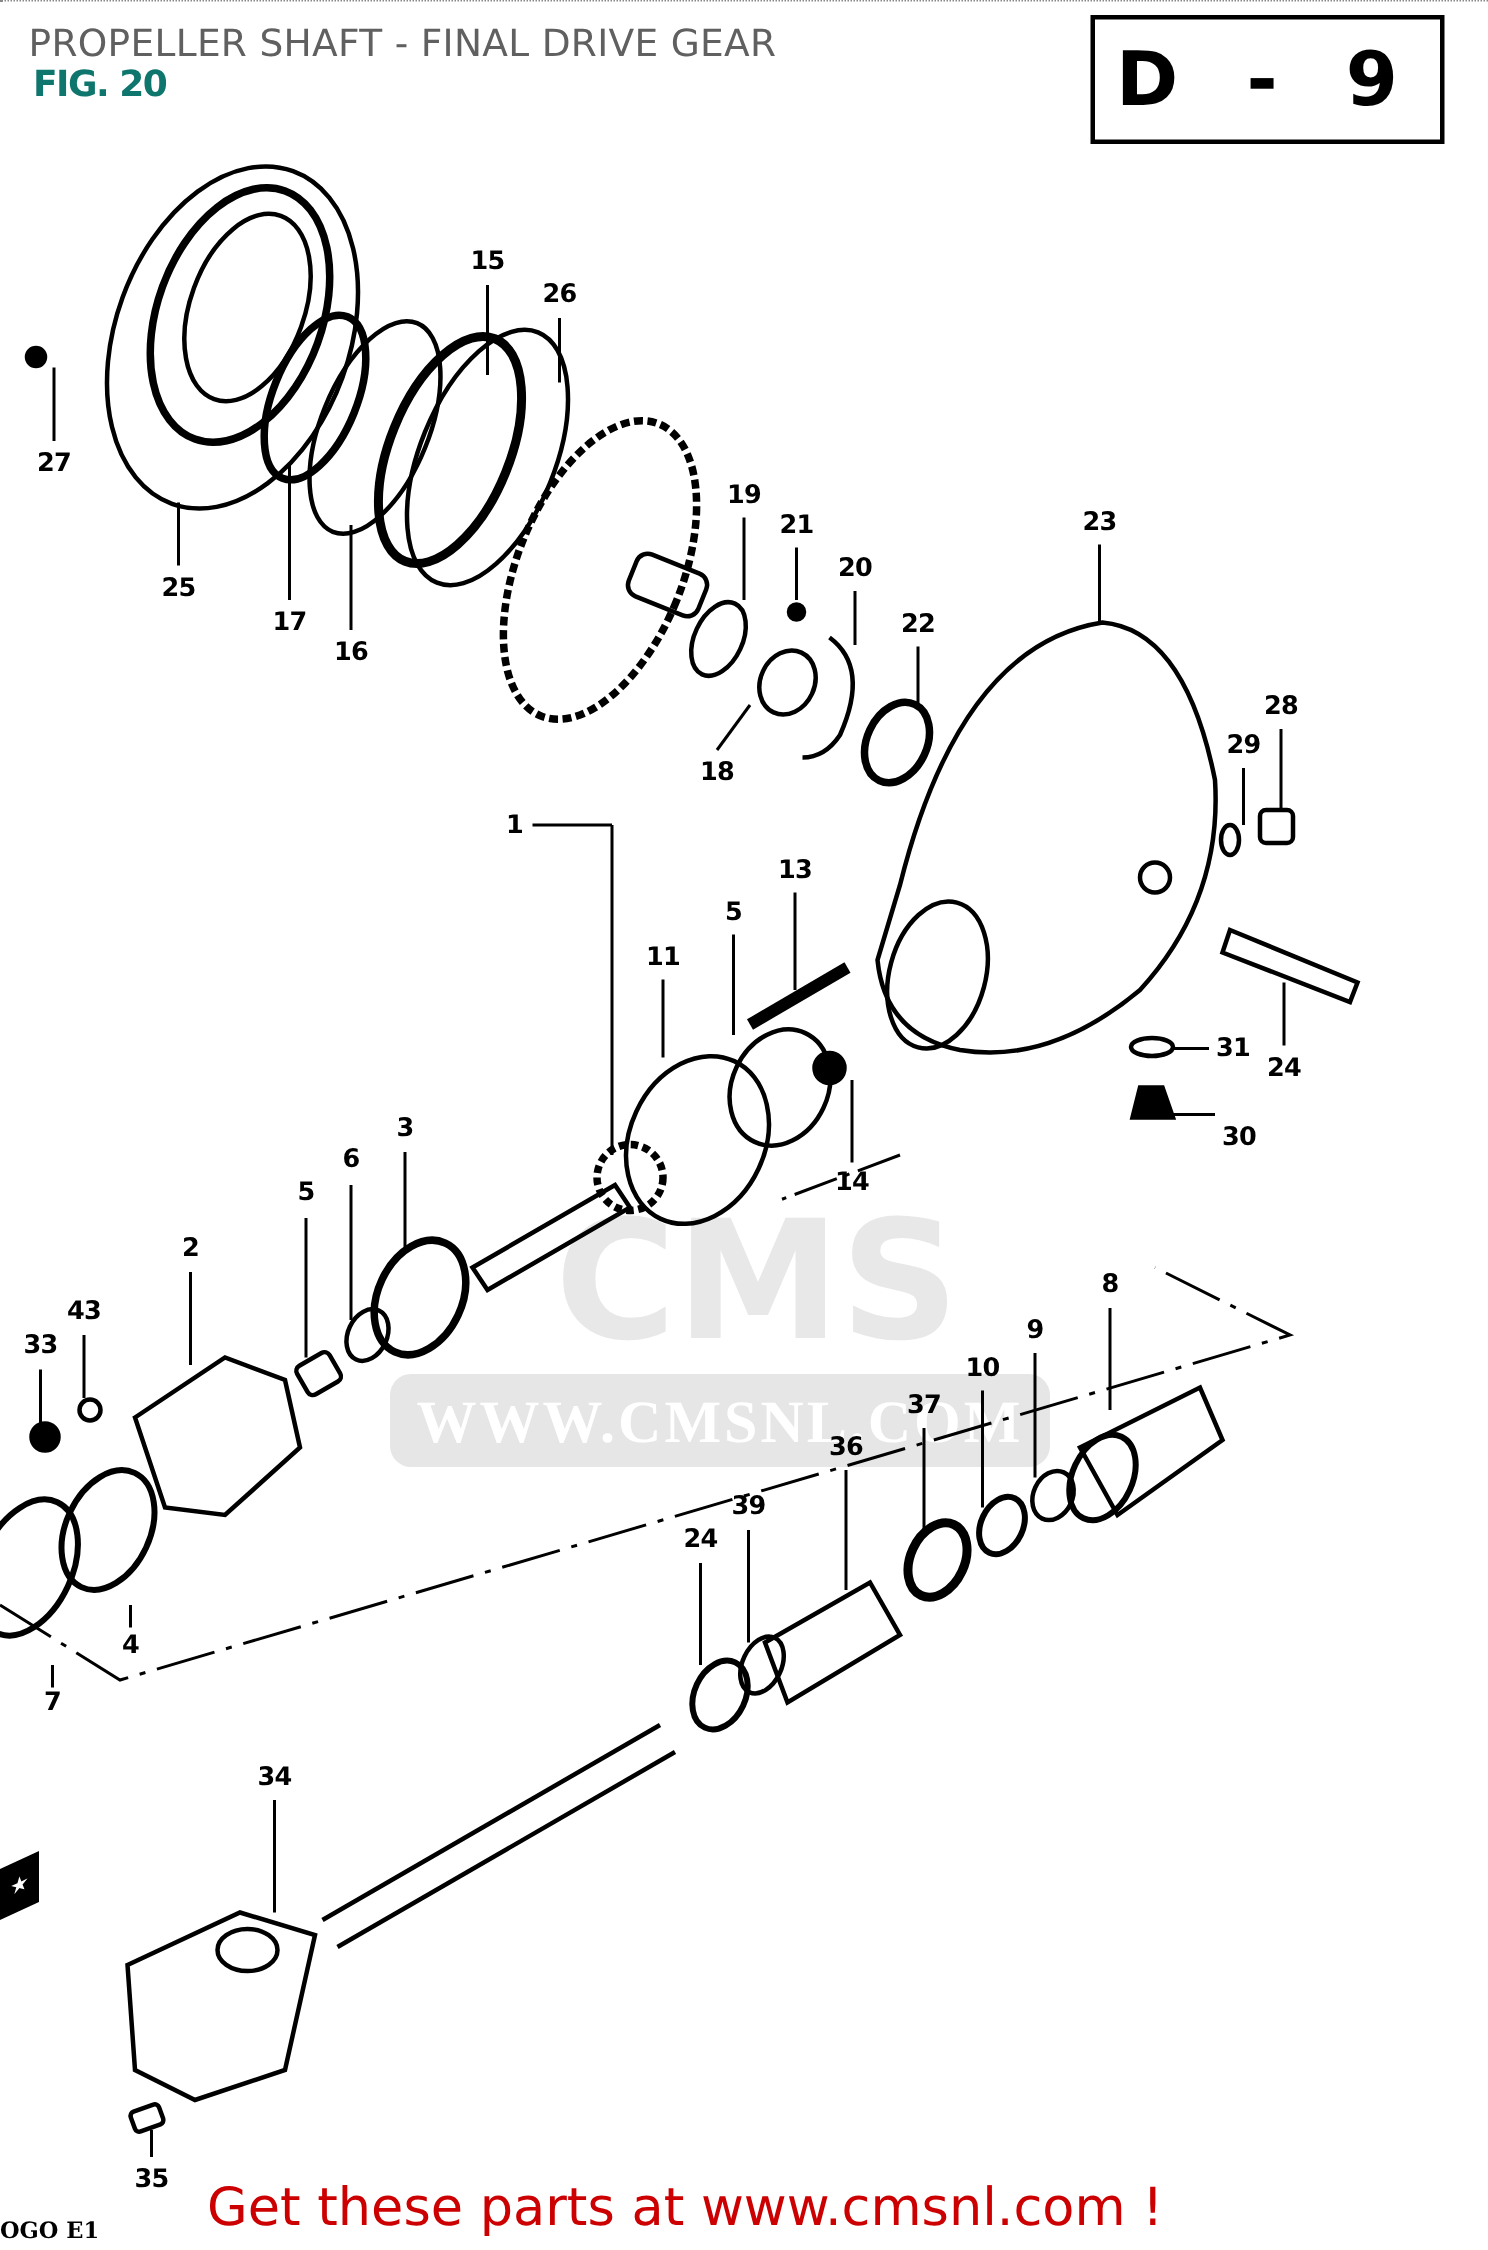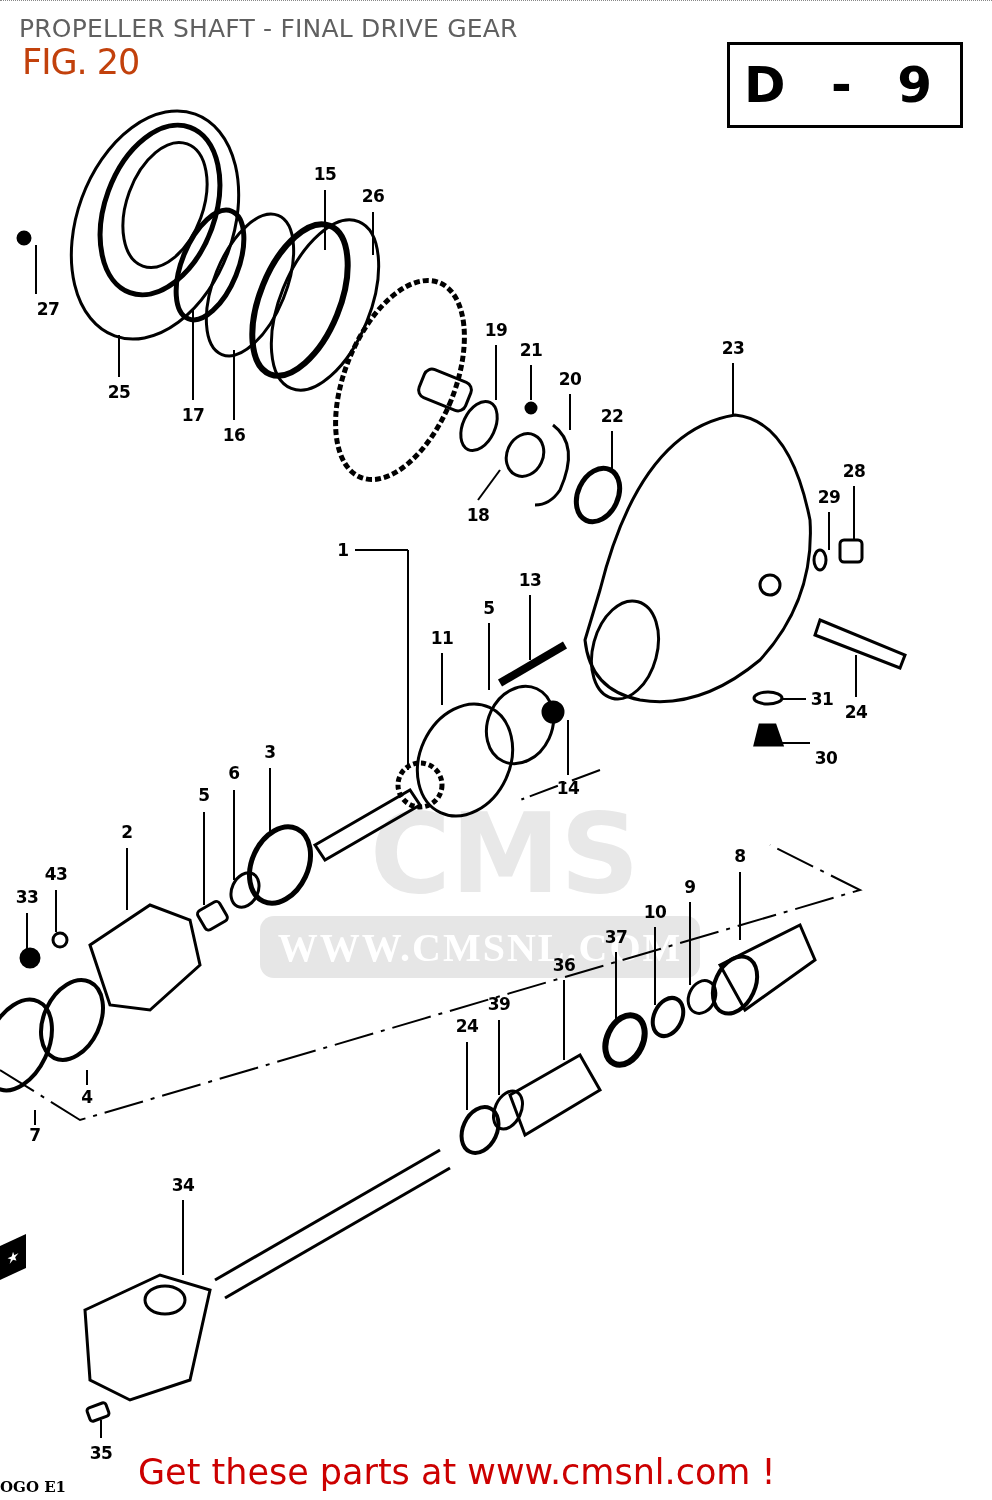--- a/index.html
+++ b/index.html
@@ -1,20 +1,20 @@
 <!DOCTYPE html>
 <html><head>
   <meta charset="utf-8">
   <style>
     html, body { margin: 0; padding: 0; background: #ffffff; }
     body { width: 992px; height: 1500px; position: relative; overflow: hidden; font-family: "DejaVu Sans", sans-serif; }
     .top-dots { position: absolute; left: 0; top: 0; width: 992px; height: 3px; border-top: 1px dotted #888; }
     .page-title { position: absolute; left: 19px; top: 14px; font-size: 25px; color: #606060; letter-spacing: 0.2px; white-space: nowrap; font-family: "DejaVu Sans", sans-serif; }
-    .fig-label { position: absolute; left: 22px; top: 42px; font-size: 35px; font-weight: normal; color: #c2410c; font-family: "DejaVu Sans", sans-serif; letter-spacing: -1px; }
-    .code-box { position: absolute; left: 727px; top: 10px; width: 236px; height: 86px; border: 3px solid #000; box-sizing: border-box; display: flex; align-items: center; justify-content: center; margin-top: 32px; }
+    .fig-label { position: absolute; left: 22px; top: 42px; font-size: 24px; font-weight: bold; color: #0f766e; font-family: "DejaVu Sans", sans-serif; letter-spacing: -1px; }
+    .code-box { position: absolute; left: 727px; top: 10px; width: 236px; height: 86px; border: 3px solid #000; box-sizing: border-box; display: flex; align-items: center; justify-content: center; }
     .code-box span { font-size: 50px; font-weight: bold; color: #000; font-family: "DejaVu Sans", sans-serif; letter-spacing: 14px; }
     .diagram { position: absolute; left: 0; top: 0; width: 992px; height: 1500px; }
     .callout { position: absolute; font-size: 17px; font-weight: bold; color: #000; font-family: "DejaVu Sans", sans-serif; letter-spacing: -0.5px; transform: translate(-50%, -50%); white-space: nowrap; }
     .footer-cta { position: absolute; left: 138px; top: 1452px; font-size: 35px; color: #cc0000; white-space: nowrap; font-family: "DejaVu Sans", sans-serif; text-decoration: none; }
     .corner-code { position: absolute; left: 0; top: 1478px; font-size: 15px; font-weight: bold; color: #000; font-family: "DejaVu Serif", serif; }
     .watermark-text { position: absolute; left: 260px; top: 916px; width: 440px; height: 62px; background: #e6e6e6; border-radius: 14px; display: flex; align-items: center; justify-content: center; font-size: 40px; font-weight: bold; color: #ffffff; font-family: Liberation Serif, serif; letter-spacing: 2px; }
     .watermark-cms { position: absolute; left: 370px; top: 790px; font-size: 110px; font-weight: bold; color: #e8e8e8; font-family: "DejaVu Sans", sans-serif; }
     .star-tag { position: absolute; left: 0; top: 1240px; width: 26px; height: 34px; background: #000; transform: skewY(-25deg); color: #fff; font-size: 14px; display: flex; align-items: center; justify-content: center; }
   </style>
 </head>
@@ -173,21 +173,21 @@
   <div class="callout" style="left:193px;top:415px;">17</div>
   <div class="callout" style="left:478px;top:515px;">18</div>
   <div class="callout" style="left:496px;top:330px;">19</div>
   <div class="callout" style="left:570px;top:379px;">20</div>
   <div class="callout" style="left:531px;top:350px;">21</div>
   <div class="callout" style="left:612px;top:416px;">22</div>
   <div class="callout" style="left:733px;top:348px;">23</div>
   <div class="callout" style="left:856px;top:712px;">24</div>
   <div class="callout" style="left:119px;top:392px;">25</div>
   <div class="callout" style="left:373px;top:196px;">26</div>
-  <div class="callout" style="left:48px;top:309px;">27</div>
+  <div class="callout" style="left:36px;top:309px;">27</div>
   <div class="callout" style="left:854px;top:471px;">28</div>
   <div class="callout" style="left:829px;top:497px;">29</div>
   <div class="callout" style="left:826px;top:758px;">30</div>
   <div class="callout" style="left:822px;top:699px;">31</div>
   <div class="callout" style="left:56px;top:874px;">43</div>
   <div class="callout" style="left:27px;top:897px;">33</div>
   <div class="callout" style="left:183px;top:1185px;">34</div>
   <div class="callout" style="left:101px;top:1453px;">35</div>
   <div class="callout" style="left:564px;top:965px;">36</div>
   <div class="callout" style="left:616px;top:937px;">37</div>

